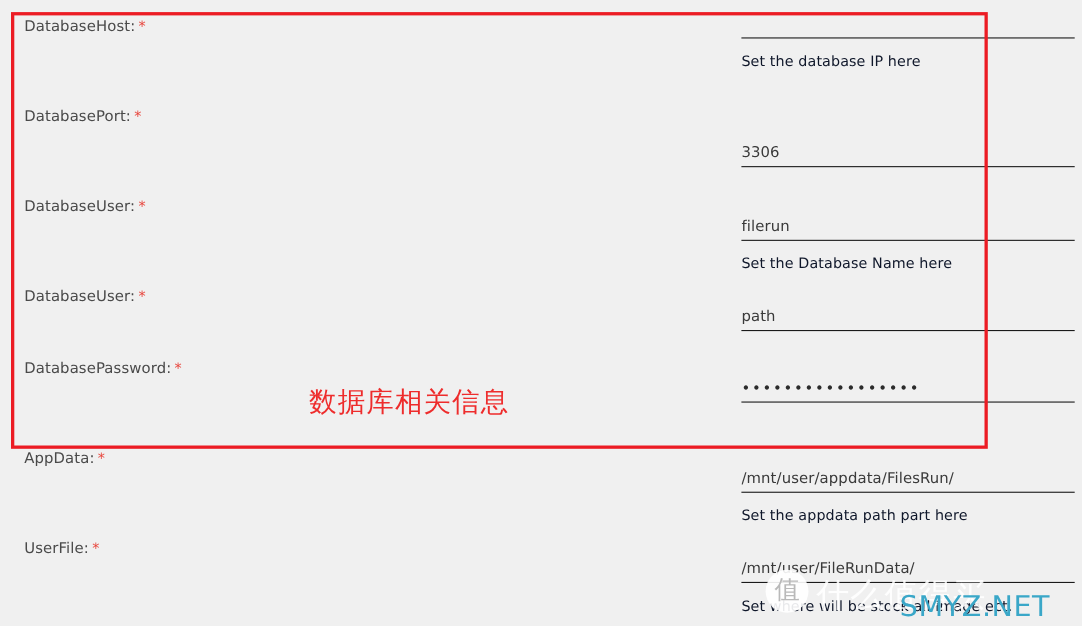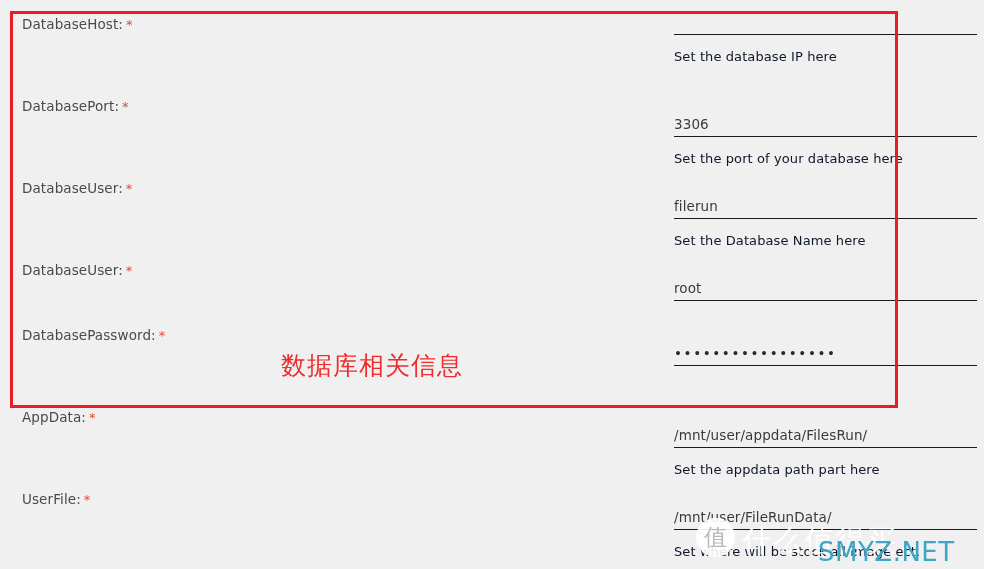--- a/index.html
+++ b/index.html
@@ -165,44 +165,43 @@
     <div class="field-control" style="top:18px;">
       <div class="field-underline"></div>
       <div class="field-hint">Set the database IP here</div>
     </div>
   </div>
 
   <div class="field-row" style="top:96px;">
     <div class="field-label" style="top:2px;">
       <span>DatabasePort:</span><span class="req-star">*</span>
     </div>
-    <div class="field-control" style="top:18px;">
+    <div class="field-control" style="top:33px;">
       <div class="field-value">3306</div>
       <div class="field-underline"></div>
-      <div class="field-hint">Set the port of your database here</div>
     </div>
   </div>
 
   <div class="field-row" style="top:178px;">
     <div class="field-label" style="top:2px;">
       <span>DatabaseUser:</span><span class="req-star">*</span>
     </div>
     <div class="field-control" style="top:18px;">
       <div class="field-value">filerun</div>
       <div class="field-underline"></div>
       <div class="field-hint">Set the Database Name here</div>
     </div>
   </div>
 
   <div class="field-row" style="top:260px;">
     <div class="field-label" style="top:2px;text-align:right;">
       <span>DatabaseUser:</span><span class="req-star">*</span>
     </div>
     <div class="field-control" style="top:18px;">
-      <div class="field-value">root</div>
+      <div class="field-value">path</div>
       <div class="field-underline"></div>
     </div>
   </div>
 
   <div class="field-row" style="top:325px;">
     <div class="field-label" style="top:2px;">
       <span>DatabasePassword:</span><span class="req-star">*</span>
     </div>
     <div class="field-control" style="top:18px;">
       <div class="field-value pw-dots">•••••••••••••••••</div>

